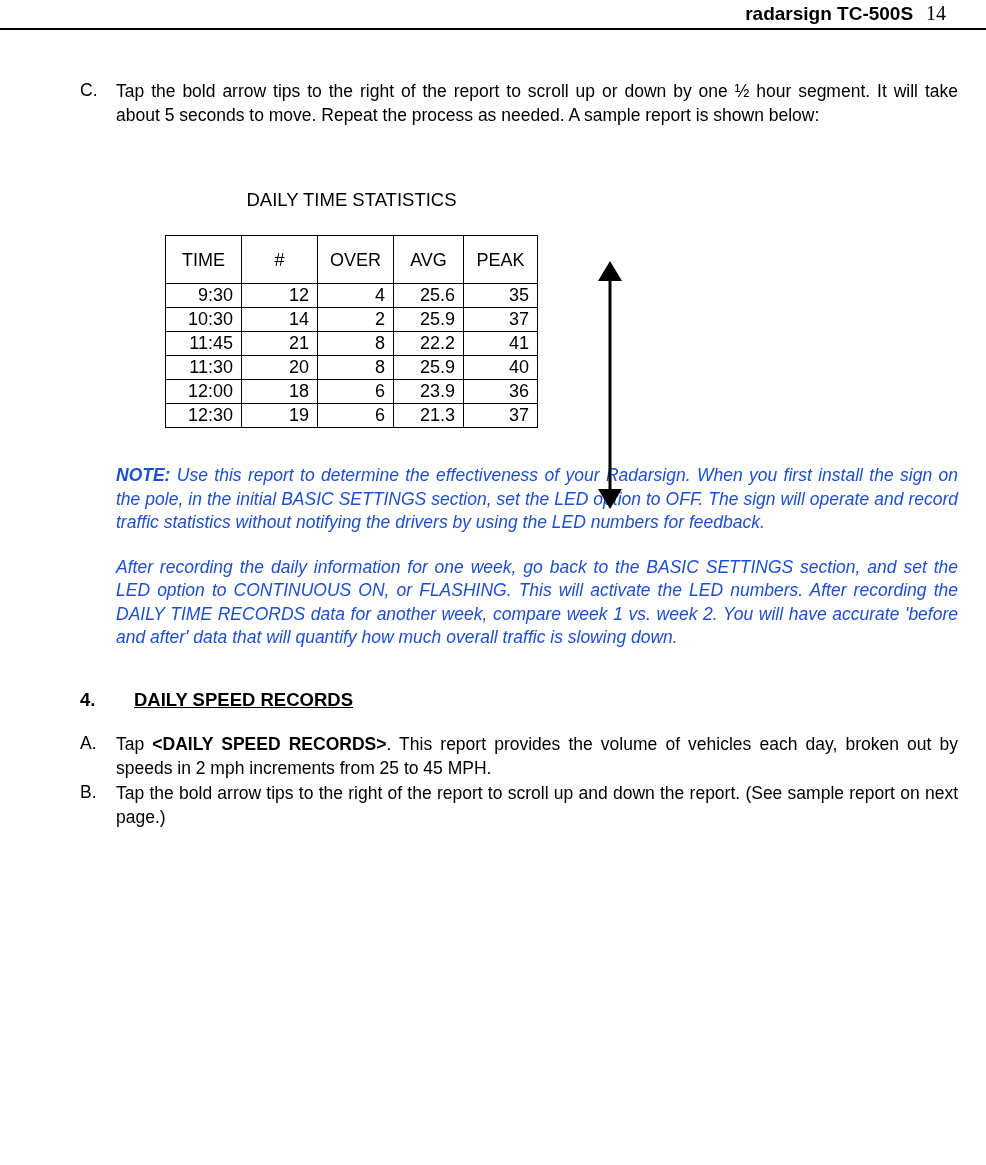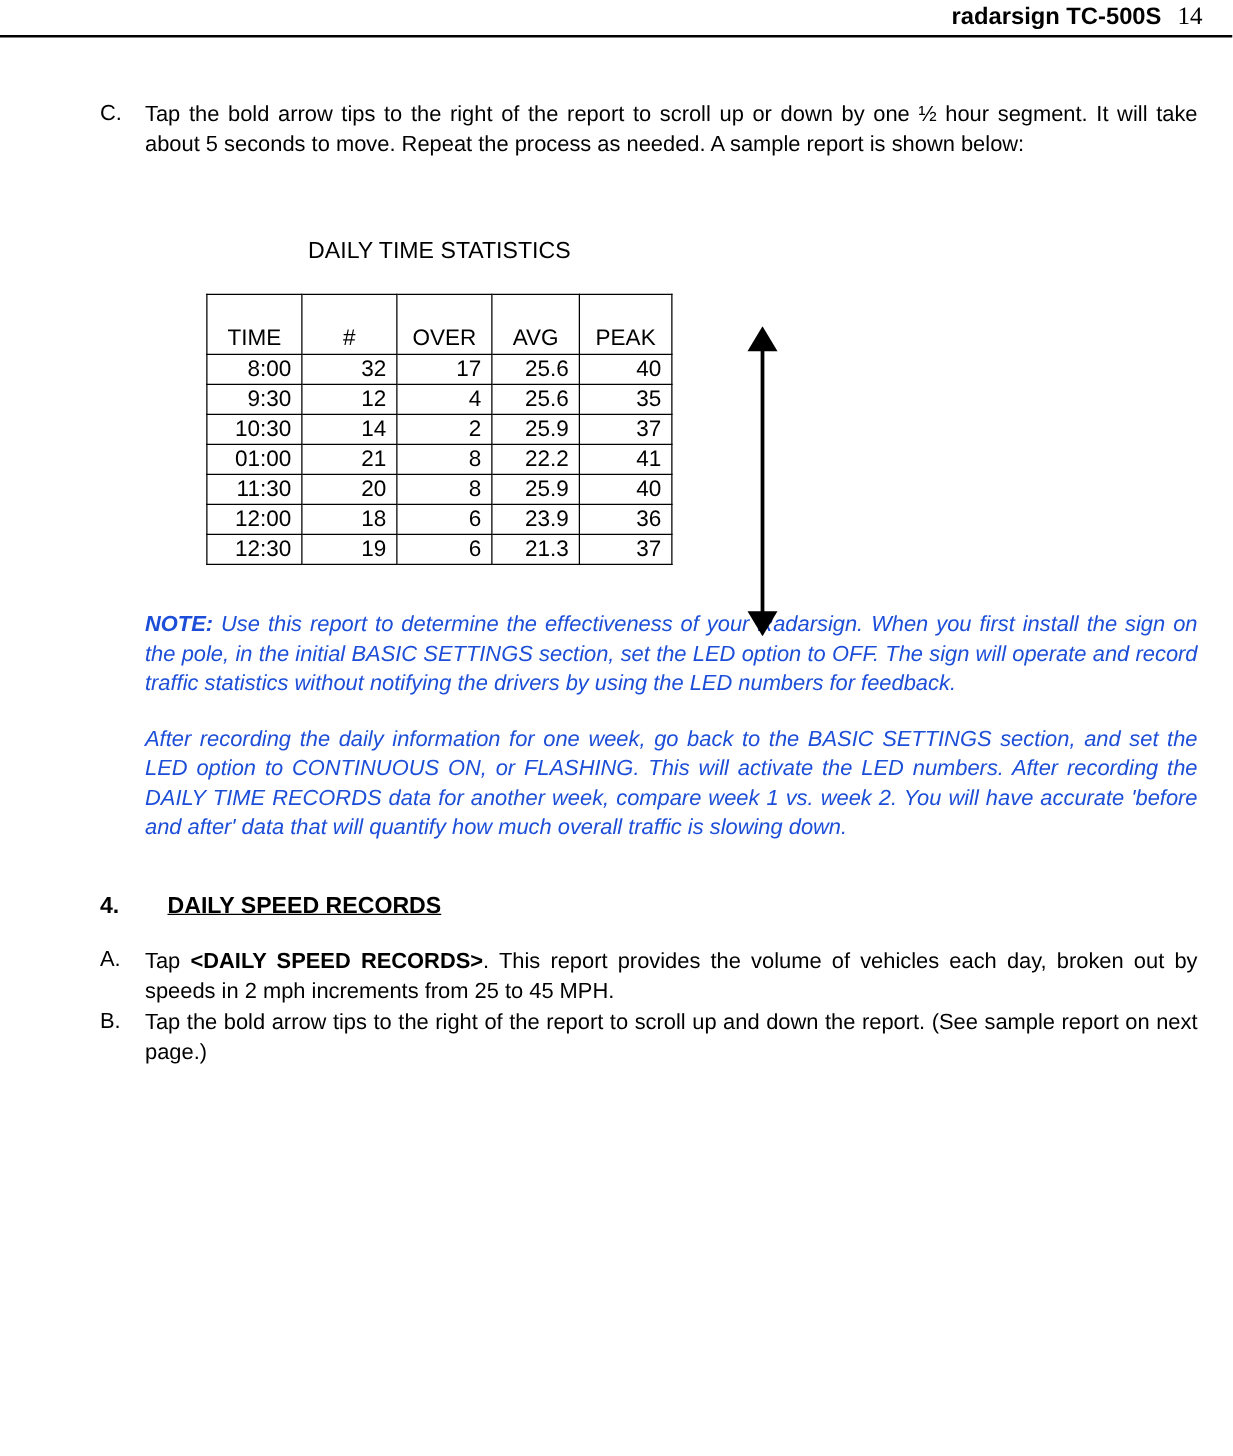--- a/index.html
+++ b/index.html
@@ -11,21 +11,21 @@
     color: #000;
     background: #fff;
     width: 986px;
   }
   .page {
     width: 986px;
     padding: 0;
   }
   .header-bar {
     width: 100%;
-    padding: 2px 24px 3px 0;
+    padding: 2px 40px 3px 0;
     border-bottom: 2px solid #000;
     text-align: right;
   }
   .header-title {
     font-weight: bold;
     font-size: 19px;
   }
   .header-page {
     font-family: Georgia, 'Times New Roman', serif;
     font-size: 20px;
@@ -68,21 +68,21 @@
   table.stats th, table.stats td {
     border: 1px solid #000;
     padding: 0 8px;
     height: 24px;
     text-align: right;
     font-weight: 400;
   }
   table.stats th {
     height: 48px;
     vertical-align: bottom;
-    padding-bottom: 2px;
+    padding-bottom: 12px;
   }
   table.stats th { text-align: center; }
   .col-time { width: 76px; }
   .col-n { width: 76px; }
   .col-over { width: 76px; }
   .col-avg { width: 70px; }
   .col-peak { width: 74px; }
   .scroll-arrow {
     position: absolute;
     right: -92px;
@@ -139,42 +139,35 @@
           <tr>
             <th class="col-time">TIME</th>
             <th class="col-n">#</th>
             <th class="col-over">OVER</th>
             <th class="col-avg">AVG</th>
             <th class="col-peak">PEAK</th>
           </tr>
         </thead>
         <tbody id="stats-body">
             <tr>
-              <td>8:00</td>
-              <td>32</td>
-              <td>17</td>
-              <td>25.6</td>
-              <td>40</td>
-            </tr>
-            <tr>
               <td>9:30</td>
               <td>12</td>
               <td>4</td>
               <td>25.6</td>
               <td>35</td>
             </tr>
             <tr>
               <td>10:30</td>
               <td>14</td>
               <td>2</td>
               <td>25.9</td>
               <td>37</td>
             </tr>
             <tr>
-              <td>01:00</td>
+              <td>11:45</td>
               <td>21</td>
               <td>8</td>
               <td>22.2</td>
               <td>41</td>
             </tr>
             <tr>
               <td>11:30</td>
               <td>20</td>
               <td>8</td>
               <td>25.9</td>

